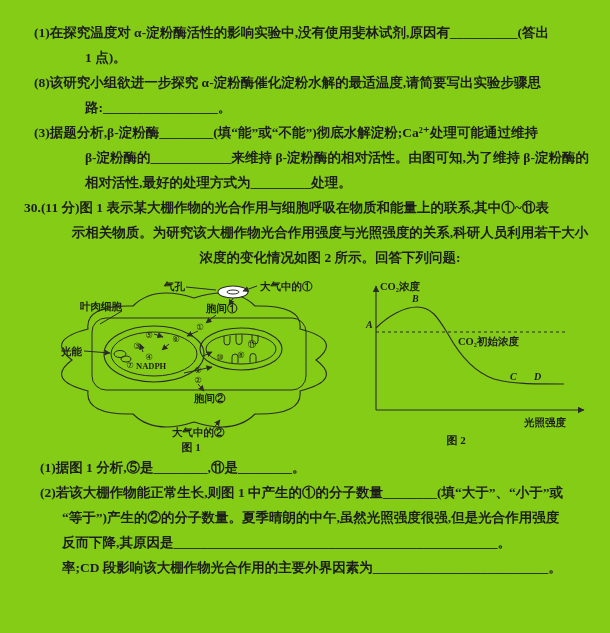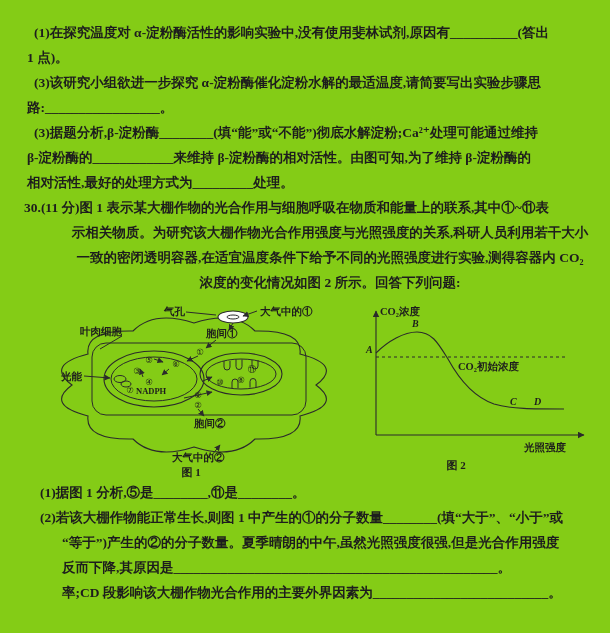--- a/index.html
+++ b/index.html
@@ -5,21 +5,21 @@
   html,body{margin:0;padding:0;}
   .page{
     width:610px;height:633px;background:#84cc16;color:#1d1d1d;
     font-family:"Liberation Serif","DejaVu Serif",serif;font-weight:600;
     overflow:hidden;position:relative;
   }
   .textblock{padding-top:20px;}
   .line{font-size:13.5px;line-height:25px;height:25px;white-space:nowrap;letter-spacing:0;}
   .i-top{padding-left:24px;}
   .i-first{padding-left:34px;}
-  .i-cont{padding-left:27px;}
+  .i-cont{padding-left:85px;}
   .i-cont2{padding-left:50px;text-align:center;}
   .i-sub{padding-left:40px;}
   .i-subcont{padding-left:62px;}
   .figures{display:flex;align-items:flex-start;height:185px;padding-left:36px;text-align:center;}
   .fig2wrap{margin-left:8px;}
   svg{display:block;}
   svg .ln{stroke:#2b2b2b;stroke-width:1.1;fill:none;}
   svg .ln2{stroke:#2b2b2b;stroke-width:1;fill:none;}
   svg .t{font-family:"Liberation Serif","DejaVu Serif",serif;font-size:10.5px;font-weight:700;fill:#1d1d1d;}
   svg .ts{font-family:"Liberation Serif","DejaVu Serif",serif;font-size:8.5px;font-weight:700;fill:#1d1d1d;}
@@ -28,28 +28,27 @@
   svg .pt{font-family:"Liberation Serif","DejaVu Serif",serif;font-size:10px;font-weight:700;font-style:italic;fill:#1d1d1d;}
 </style>
 </head>
 <body>
 
 <div class="page">
 
   <div class="textblock">
     <div class="line i-first">(1)在探究温度对 α-淀粉酶活性的影响实验中,没有使用斐林试剂,原因有__________(答出</div>
     <div class="line i-cont">1 点)。</div>
-    <div class="line i-first">(3)该研究小组欲进一步探究 α-淀粉酶催化淀粉水解的最适温度,请简要写出实验步骤思</div>
+    <div class="line i-first">(8)该研究小组欲进一步探究 α-淀粉酶催化淀粉水解的最适温度,请简要写出实验步骤思</div>
     <div class="line i-cont">路:_________________。</div>
     <div class="line i-first">(3)据题分析,β-淀粉酶________(填“能”或“不能”)彻底水解淀粉;Ca²⁺处理可能通过维持</div>
     <div class="line i-cont">β-淀粉酶的____________来维持 β-淀粉酶的相对活性。由图可知,为了维持 β-淀粉酶的</div>
     <div class="line i-cont">相对活性,最好的处理方式为_________处理。</div>
     <div class="line i-top">30.(11 分)图 1 表示某大棚作物的光合作用与细胞呼吸在物质和能量上的联系,其中①~⑪表</div>
     <div class="line i-cont2">示相关物质。为研究该大棚作物光合作用强度与光照强度的关系,科研人员利用若干大小</div>
-    <div class="line i-cont2">一致的密闭透明容器,在适宜温度条件下给予不同的光照强度进行实验,测得容器内 CO₂</div>
     <div class="line i-cont2">浓度的变化情况如图 2 所示。回答下列问题:</div>
   </div>
 
   <div class="figures">
 
     <svg width="310" height="185" viewBox="0 0 310 185">
       <defs>
         <marker id="ah" markerWidth="7" markerHeight="7" refX="5.5" refY="3" orient="auto">
           <path d="M0,0 L6,3 L0,6 z" fill="#2b2b2b"></path>
         </marker>

